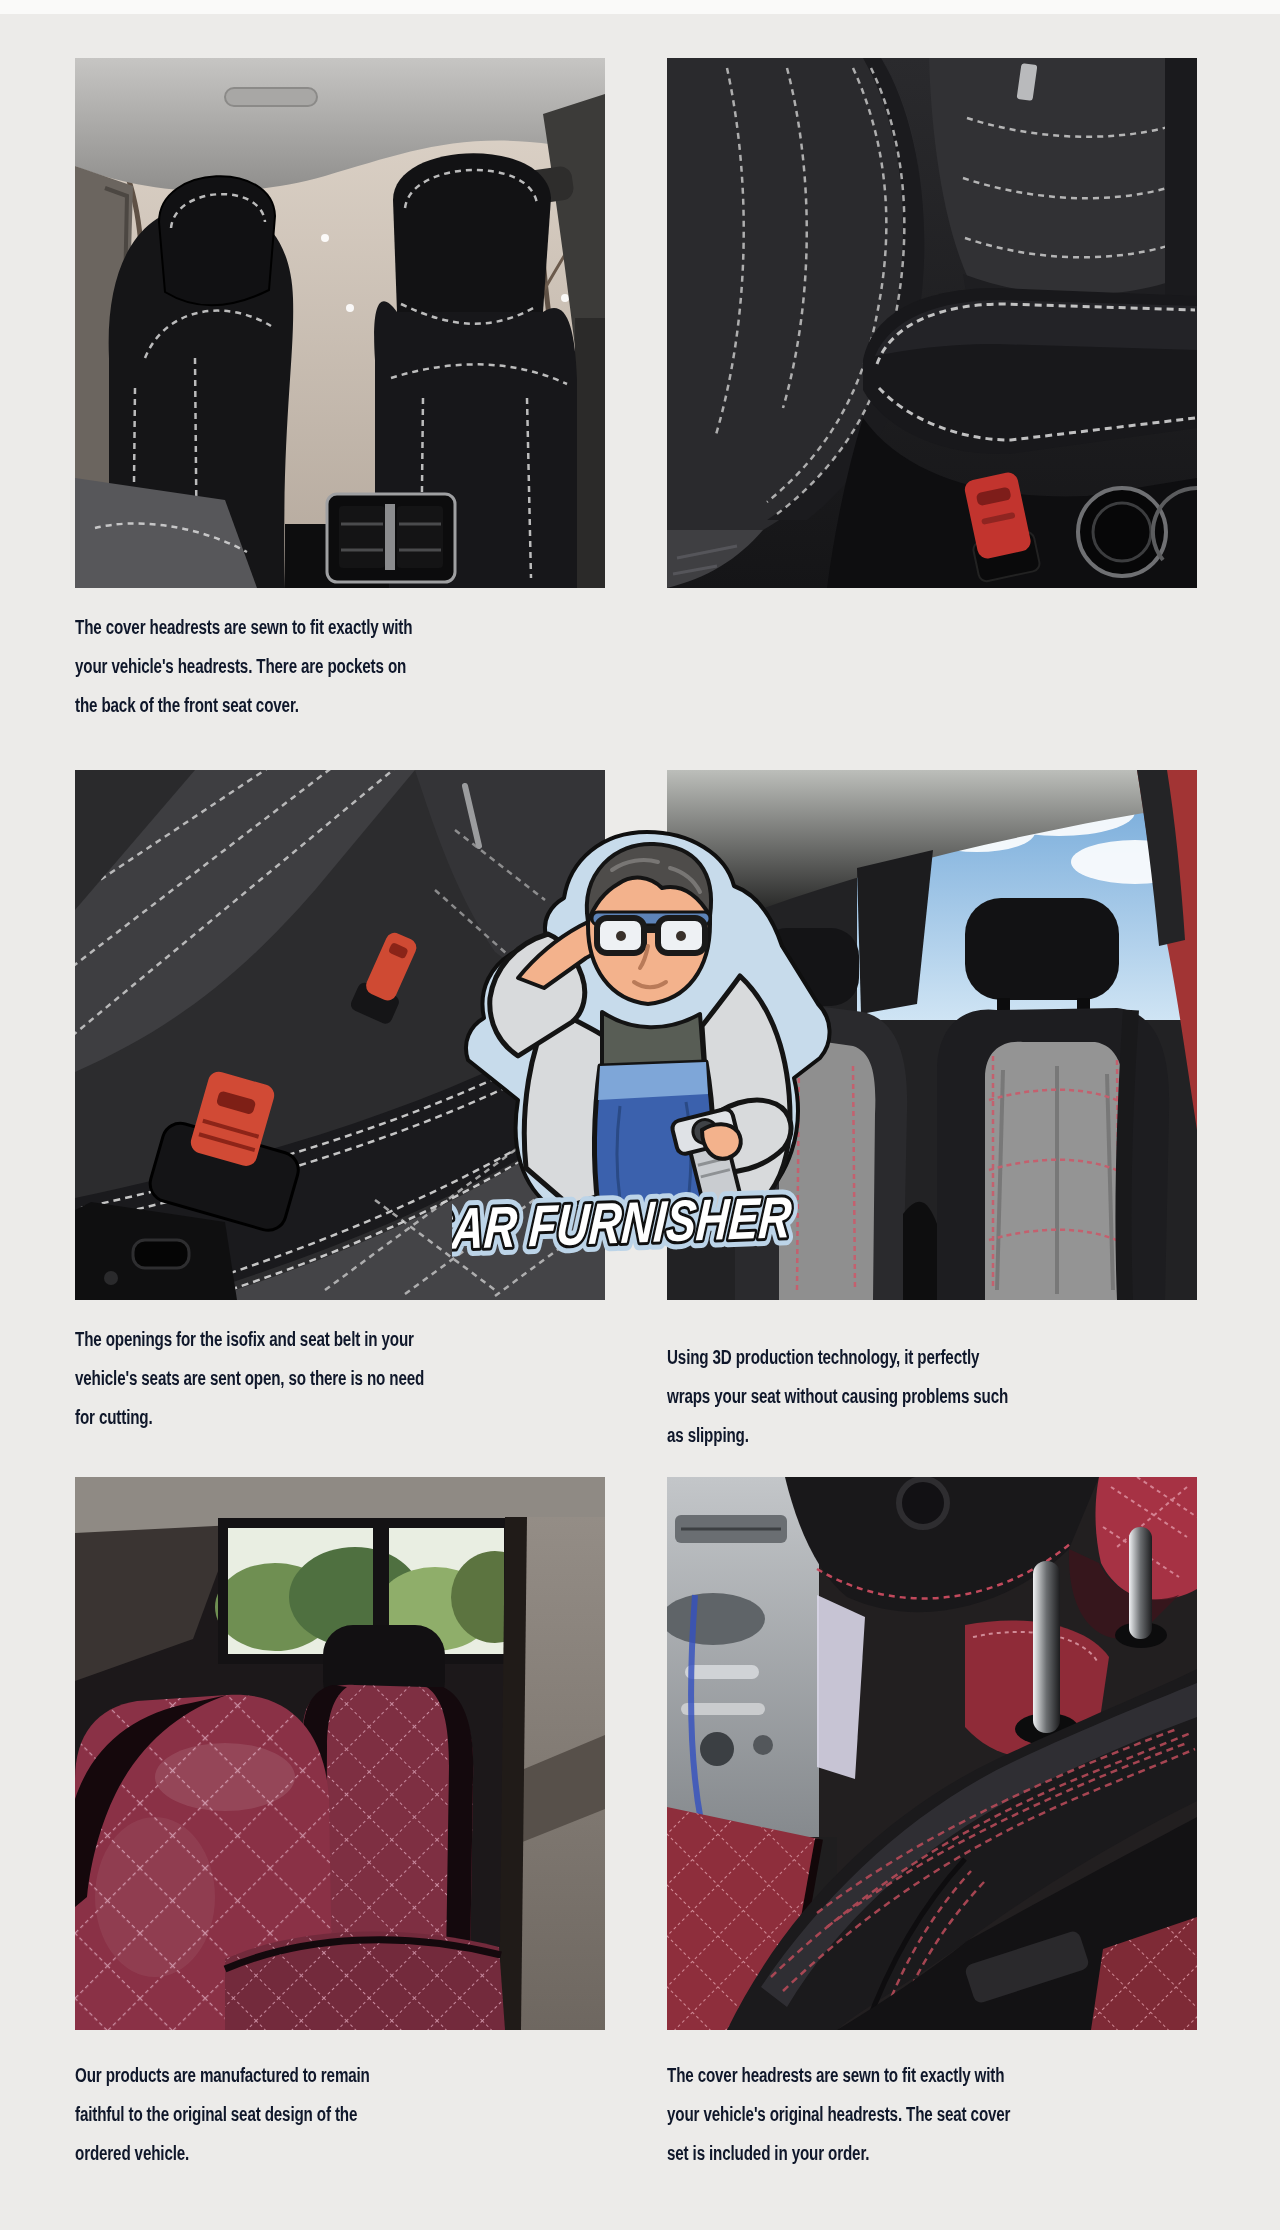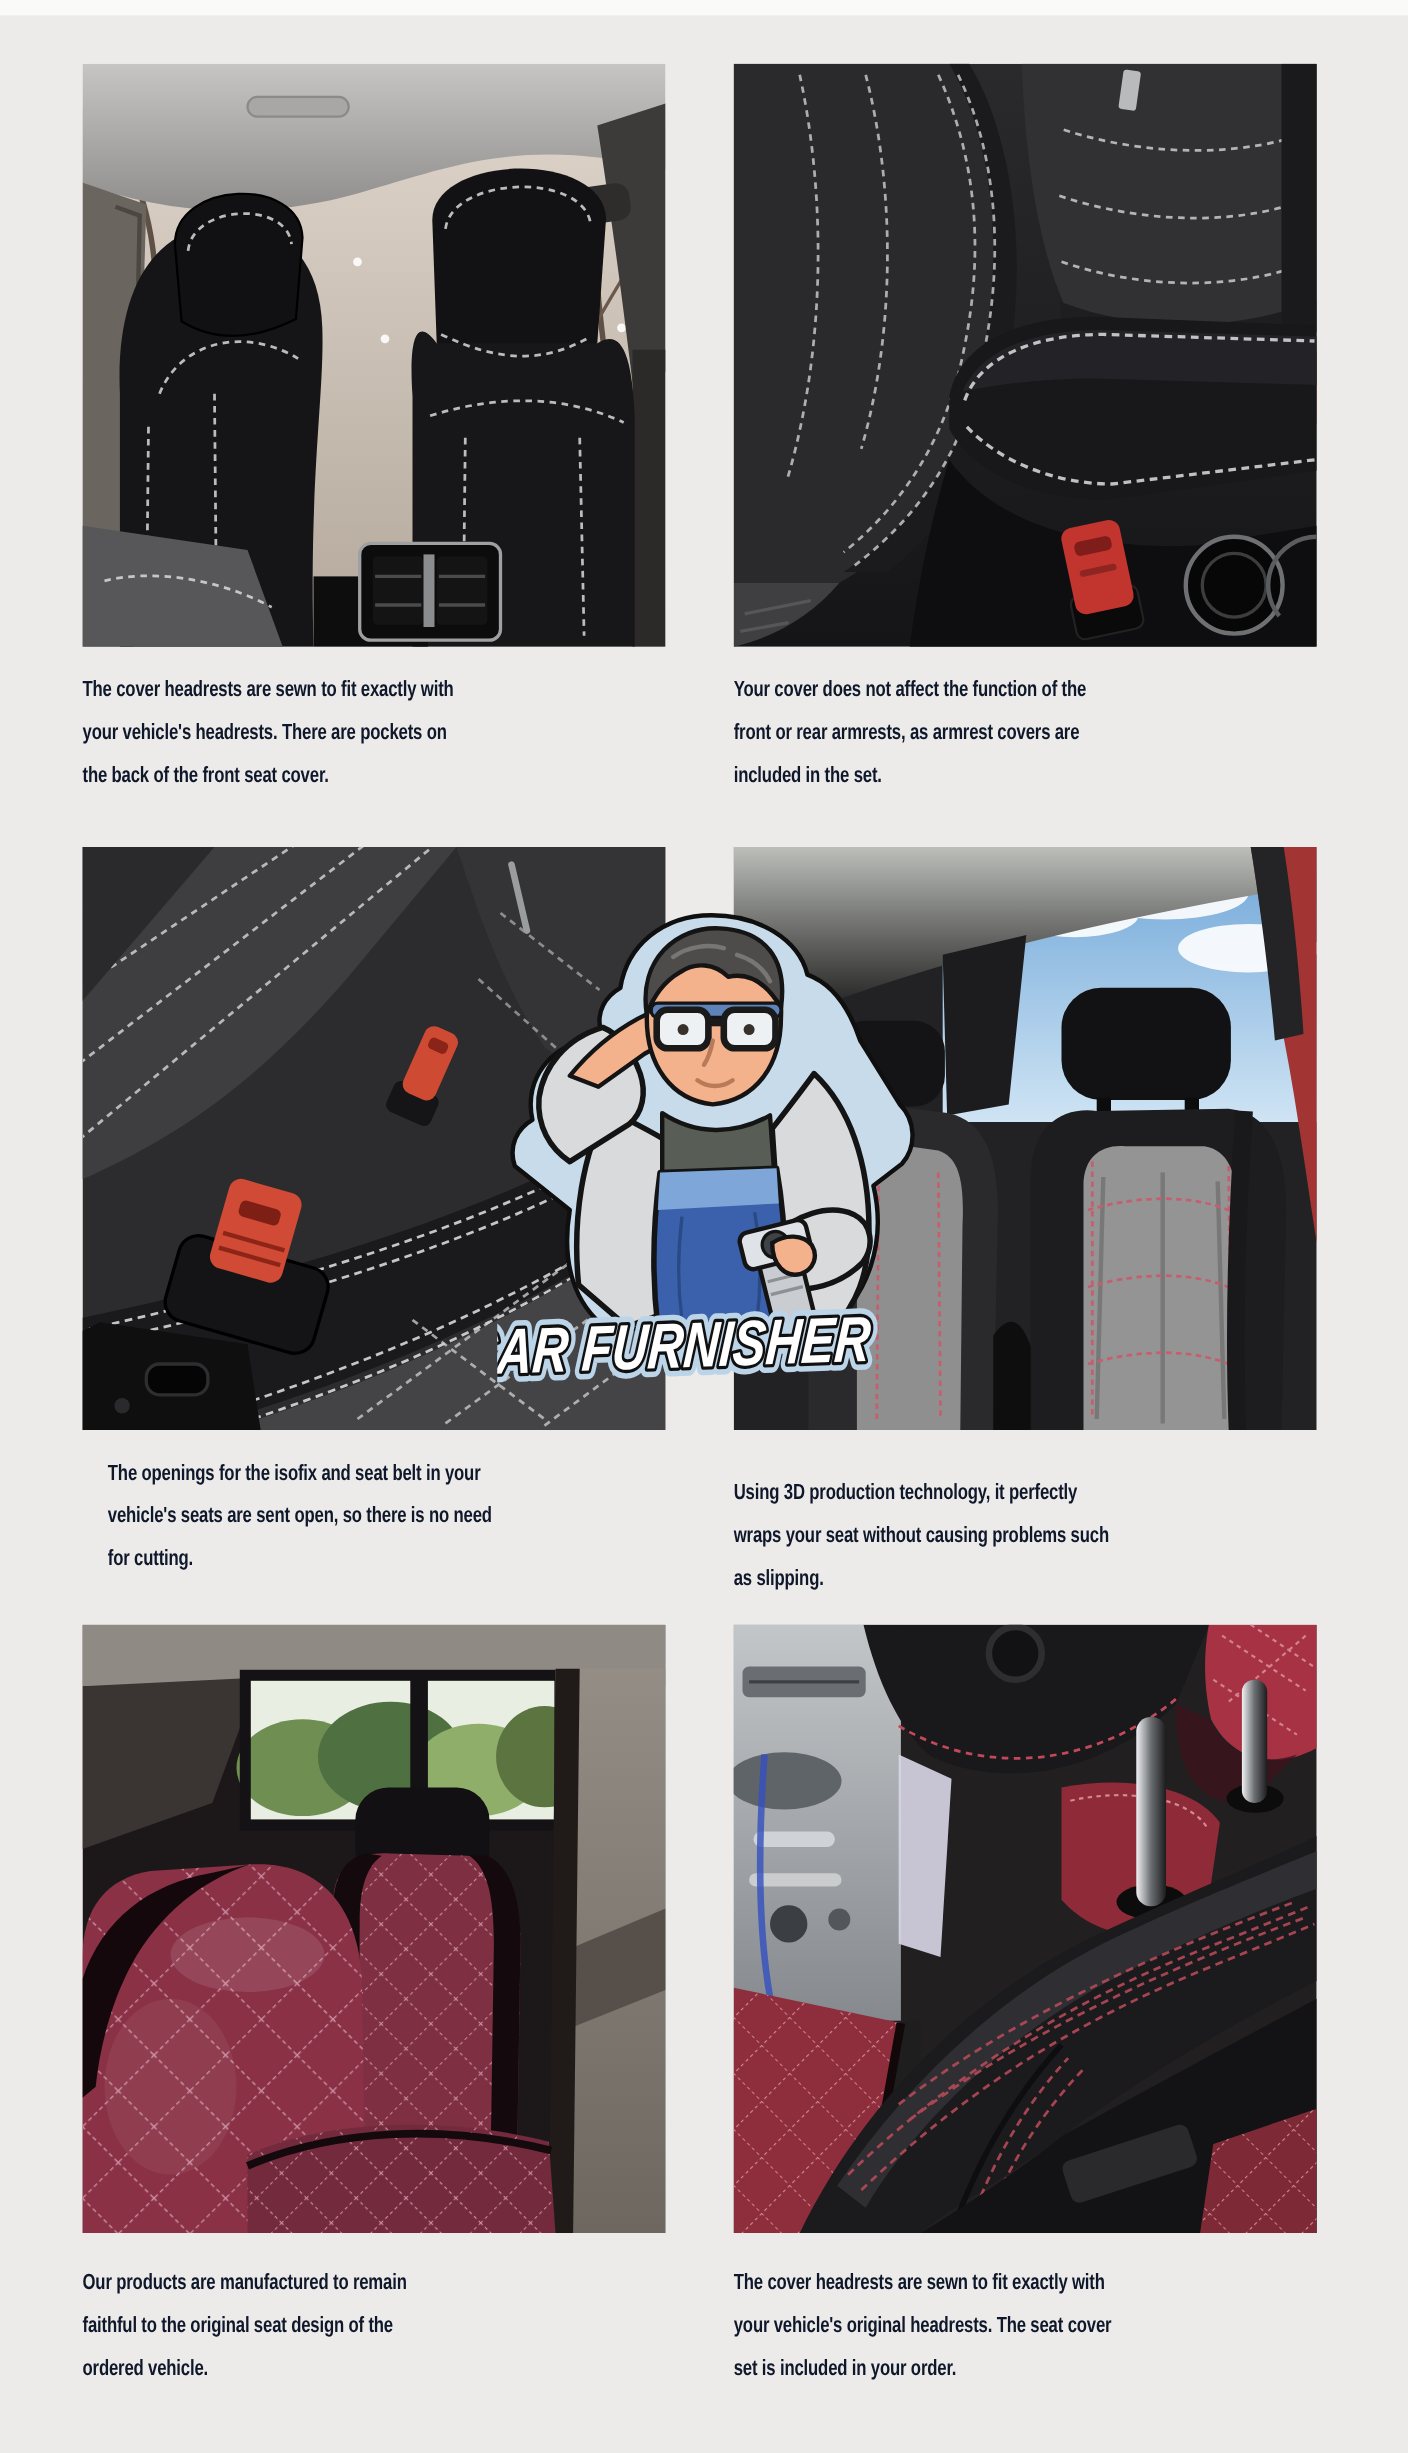--- a/index.html
+++ b/index.html
@@ -456,27 +456,22 @@
       </g>
     </svg>
   </div>
 
   <div class="caption" style="left:75px;top:608px;">
     <span class="line">The cover headrests are sewn to fit exactly with</span>
     <span class="line">your vehicle's headrests. There are pockets on</span>
     <span class="line">the back of the front seat cover.</span>
   </div>
 
-  <div class="caption" style="left:667px;top:608px;">
-    <span class="line">Your cover does not affect the function of the</span>
-    <span class="line">front or rear armrests, as armrest covers are</span>
-    <span class="line">included in the set.</span>
-  </div>
-
-  <div class="caption" style="left:75px;top:1320px;margin-left:23px;">
+
+  <div class="caption" style="left:75px;top:1320px;">
     <span class="line">The openings for the isofix and seat belt in your</span>
     <span class="line">vehicle's seats are sent open, so there is no need</span>
     <span class="line">for cutting.</span>
   </div>
 
   <div class="caption" style="left:667px;top:1320px;margin-top:18px;">
     <span class="line">Using 3D production technology, it perfectly</span>
     <span class="line">wraps your seat without causing problems such</span>
     <span class="line">as slipping.</span>
   </div>

